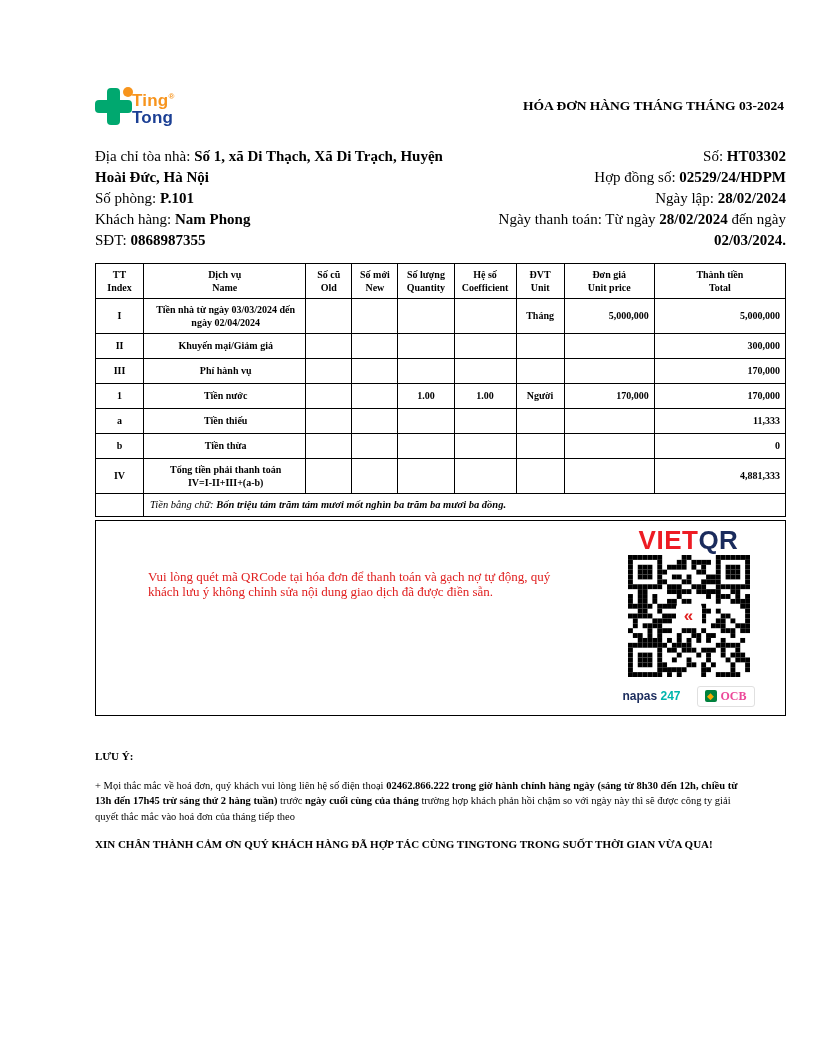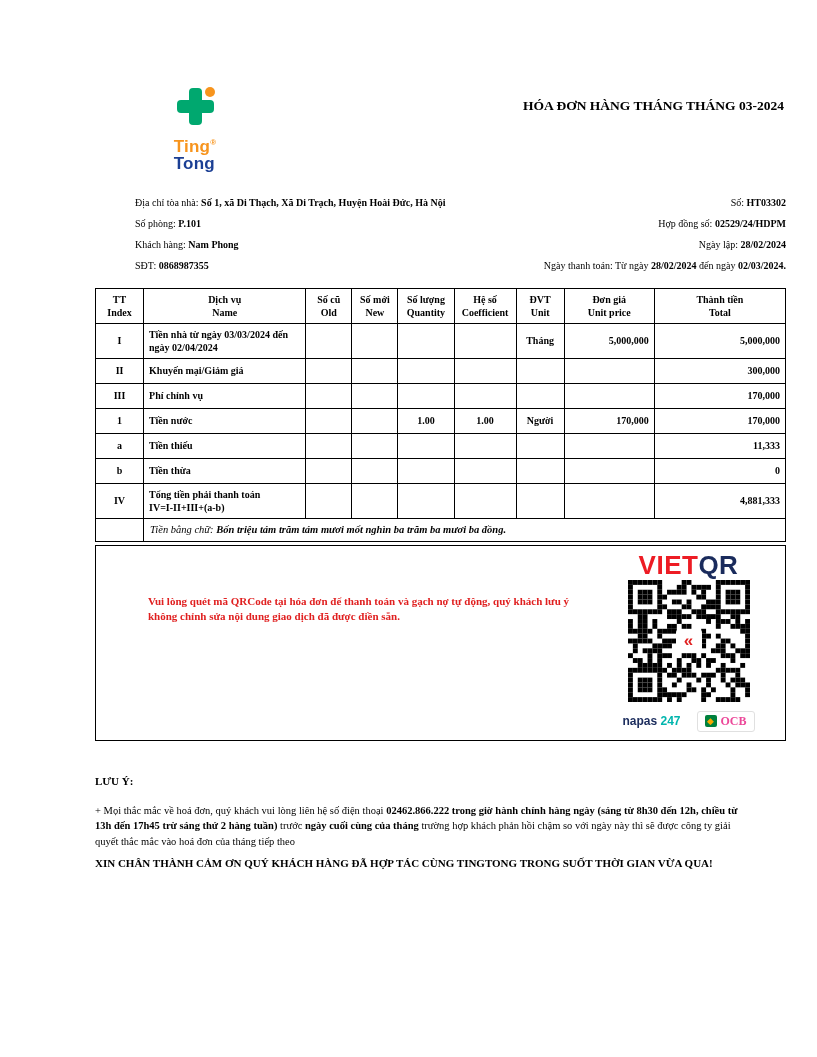--- a/index.html
+++ b/index.html
@@ -8,76 +8,76 @@
     width:817px; height:1057px;
     font-family:"Liberation Serif", serif;
     color:#000;
     position:relative;
     overflow:hidden;
   }
   .page { position:absolute; left:0; top:0; width:817px; height:1057px; padding:88px 31px 0 95px; }
 
   
   .header { display:flex; justify-content:space-between; align-items:flex-start; }
-  .logo { display:flex; align-items:center; gap:9px; width:200px;flex-direction:column; }
+  .logo { display:flex; width:200px; }
   .logo-mark { position:relative; width:37px; height:37px; flex:0 0 auto; }
   .logo-mark .bar-v { position:absolute; left:12px; top:0; width:13px; height:37px; background:#00a86f; border-radius:4px; }
   .logo-mark .bar-h { position:absolute; left:0; top:12px; width:37px; height:13px; background:#00a86f; border-radius:4px; }
   .logo-mark .dot { position:absolute; right:-1px; top:-1px; width:10px; height:10px; background:#f7941d; border-radius:50%; }
   .logo-text { font-family:"Liberation Sans", sans-serif; font-weight:bold; font-size:17px; line-height:17px; letter-spacing:0.2px; }
   .ting { color:#f7941d; } .tong { color:#1b3f94; }
   .reg { font-size:8px; vertical-align:super; color:#f7941d; }
   .doc-title {
     width:345px; text-align:right; font-weight:bold; font-size:13.5px;
     line-height:20px; padding-top:8px; padding-right:2px;
   }
 
   
-  .info { display:flex; justify-content:flex-end; margin-top:20px; font-size:10px; line-height:21px;margin-left:40px; }
+  .info { display:flex; justify-content:flex-end; margin-top:20px; font-size:15px; line-height:21px; }
   .info-left { width:358px; }
   .info-right { flex:1; text-align:right; }
   .b { font-weight:bold; }
   .i { font-style:italic; }
 
   
   table.invoice-table { width:691px; border-collapse:collapse; margin-top:12px; table-layout:fixed;padding-left:12px; }
   .invoice-table th, .invoice-table td { border:1px solid #000; vertical-align:middle; }
   .invoice-table th { font-weight:bold; font-size:10px; line-height:13px; padding:4px 2px; text-align:center; }
   .invoice-table td { font-weight:bold; font-size:10px; line-height:13px; padding:4px 3px; height:25px; }
   .a-c { text-align:center; }
-  .a-l { text-align:left; padding-left:5px !important; white-space:pre-line; }
+  .a-l { text-align:center; padding-left:5px !important; white-space:pre-line; }
   .a-r { text-align:right; padding-right:5px !important; }
   .invoice-table tfoot td { font-weight:normal; font-size:10.5px; height:23px; }
   .words-cell { padding-left:6px !important; }
 
   
   .qr-box { width:691px; border:1px solid #000; margin-top:3px; height:196px; display:flex; padding:8px 14px 8px 52px; }
   .qr-text-col { flex:1; padding-top:40px; padding-right:22px; }
-  .qr-note { color:#e02020; font-size:11px; line-height:15px; width:436px; margin-bottom:20px;font-weight:bold; }
+  .qr-note { color:#e02020; font-size:13px; line-height:15px; width:436px; margin-bottom:20px; }
   .qr-account { font-size:10.5px; line-height:15px; width:436px; }
   .qr-col { width:196px; display:flex; flex-direction:column; align-items:center; }
   .vietqr-logo { font-family:"Liberation Sans", sans-serif; font-weight:bold; font-size:26px; line-height:22px; letter-spacing:0.5px; }
   .vietqr-viet { color:#ed1c24; } .vietqr-qr { color:#1a2b5c; }
   .qr-wrap { position:relative; width:122px; height:122px; margin-top:4px; background:#fff; }
   .qr-wrap svg { display:block; width:122px; height:122px; fill:#000; }
   .qr-center { position:absolute; left:50%; top:50%; transform:translate(-50%,-50%);
     width:26px; height:24px; background:#fff; border-radius:4px; display:flex; align-items:center; justify-content:center;
     color:#e02020; font-weight:bold; font-size:17px; font-family:"Liberation Sans", sans-serif; line-height:1; }
   .qr-logos { display:flex; align-items:center; gap:16px; margin-top:9px; }
   .napas { font-family:"Liberation Sans", sans-serif; font-weight:bold; font-size:12px; }
   .napas-name { color:#1a2b5c; } .napas-247 { color:#00b5ad; }
   .ocb-badge { display:flex; align-items:center; gap:4px; border:1px solid #e0e0e0; border-radius:3px; padding:2px 7px; }
   .ocb-mark { width:12px; height:12px; background:#00813d; border-radius:2px; color:#f7a800; font-size:9px; line-height:12px; text-align:center; font-family:"Liberation Sans", sans-serif; }
   .ocb-text { font-family:Liberation Serif, serif; font-weight:bold; font-size:12px; color:#ec4899; }
 
   
   .notes { margin-top:34px; font-size:11px; }
   .note-title { font-weight:bold; margin-bottom:16px; }
   .note-1 { line-height:15px; margin-bottom:13px; width:660px; }
-  .note-2 { font-size:10.5px; line-height:15.5px; width:648px; margin-bottom:6px; }
+  .note-2 { font-size:10.5px; line-height:15.5px; width:648px; margin-bottom:12px; }
   .thanks { font-weight:bold; line-height:16px; width:632px; }
 </style>
 </head>
 <body>
 
 <div class="page">
 
   <div class="header">
     <div class="logo">
       <div class="logo-mark">
@@ -178,21 +178,21 @@
           <td class="a-c"></td>
           <td class="a-c"></td>
           <td class="a-c"></td>
           <td class="a-c"></td>
           <td class="a-c"></td>
           <td class="a-r"></td>
           <td class="a-r">300,000</td>
         </tr>
         <tr>
           <td class="a-c">III</td>
-          <td class="a-l">Phí chỉnh vụ</td>
+          <td class="a-l">Phí hành vụ</td>
           <td class="a-c"></td>
           <td class="a-c"></td>
           <td class="a-c"></td>
           <td class="a-c"></td>
           <td class="a-c"></td>
           <td class="a-r"></td>
           <td class="a-r">170,000</td>
         </tr>
         <tr>
           <td class="a-c">1</td>

